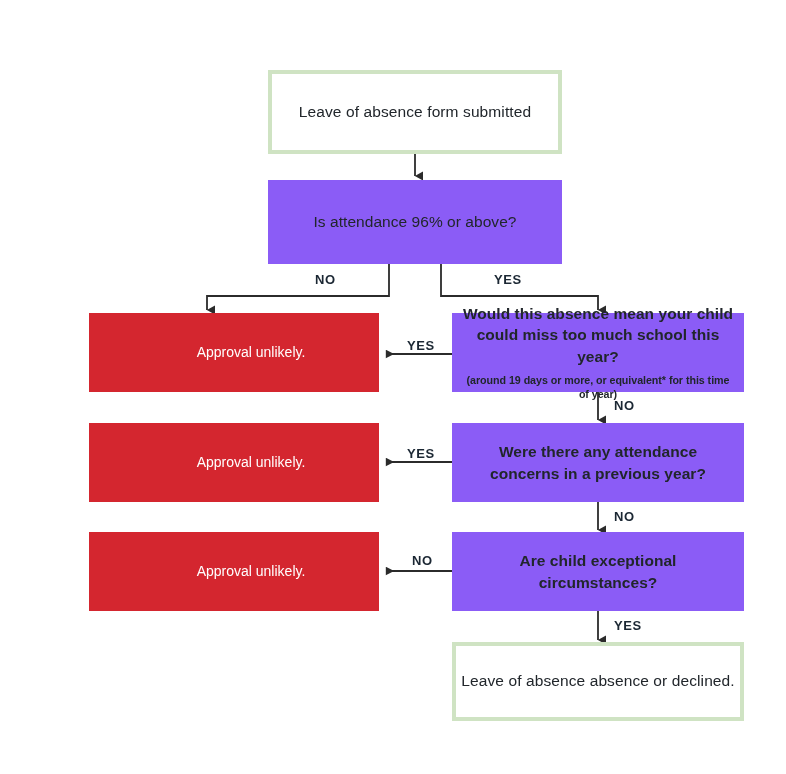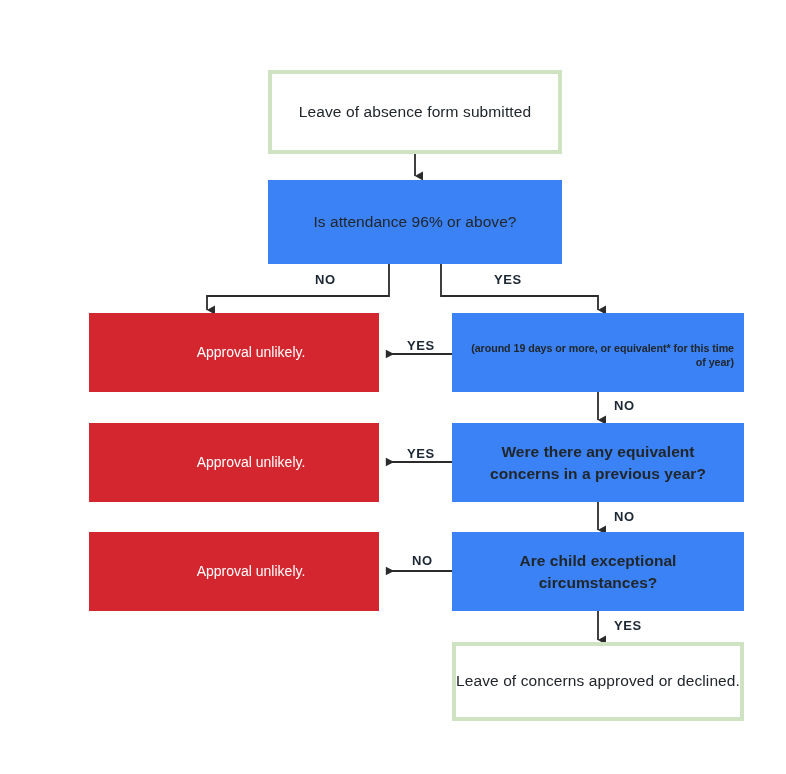--- a/index.html
+++ b/index.html
@@ -46,41 +46,40 @@
   .node-outline .node-text {
     color: #21262b;
     font-size: 15.5px;
     line-height: 1.35;
     font-weight: 400;
     letter-spacing: .1px;
   }
 
   
   .node-green {
-    background: #3b82f6;
+    background: #8b5cf6;
     border: none;
   }
   .node-green .node-text {
     color: #21262b;
     font-size: 15.5px;
     line-height: 1.38;
     font-weight: 700;
     letter-spacing: .05px;
   }
   .node-green.plain .node-text {
     font-weight: 400;
   }
   .node-green .node-subtext {
     color: #21262b;
     font-size: 10.7px;
     font-weight: 700;
     line-height: 1.3;
     margin-top: 7px;
     letter-spacing: -.05px;
-    text-align: right;
   }
 
   
   .node-red {
     background: #d4262f;
     border: none;
   }
   .node-red .node-text {
     color: #ffffff;
     font-size: 14px;
@@ -138,33 +137,34 @@
 
   <div class="node node-outline" style="left:234px; top:70px; width:294px; height:84px;">
     <div class="node-text">Leave of absence form submitted</div>
   </div>
 
   <div class="node node-green plain" style="left:234px; top:180px; width:294px; height:84px;">
     <div class="node-text">Is attendance 96% or above?</div>
   </div>
 
   <div class="node node-green" style="left:418px; top:313px; width:292px; height:79px; padding:0 10px;">
+    <div class="node-text">Would this absence mean your child could miss too much school this year?</div>
     <div class="node-subtext">(around 19 days or more, or equivalent* for this time of year)</div>
   </div>
 
   <div class="node node-green" style="left:418px; top:423px; width:292px; height:79px; padding:0 14px;">
-    <div class="node-text">Were there any equivalent concerns in a previous year?</div>
+    <div class="node-text">Were there any attendance concerns in a previous year?</div>
   </div>
 
   <div class="node node-green" style="left:418px; top:532px; width:292px; height:79px; padding:0 60px;">
     <div class="node-text">Are child exceptional circumstances?</div>
   </div>
 
   <div class="node node-outline" style="left:418px; top:642px; width:292px; height:79px;">
-    <div class="node-text">Leave of concerns approved or declined.</div>
+    <div class="node-text">Leave of absence absence or declined.</div>
   </div>
 
   <div class="node node-red" style="left:55px; top:313px; width:290px; height:79px;">
     <div class="node-text">Approval unlikely.</div>
   </div>
 
   <div class="node node-red" style="left:55px; top:423px; width:290px; height:79px;">
     <div class="node-text">Approval unlikely.</div>
   </div>
 

